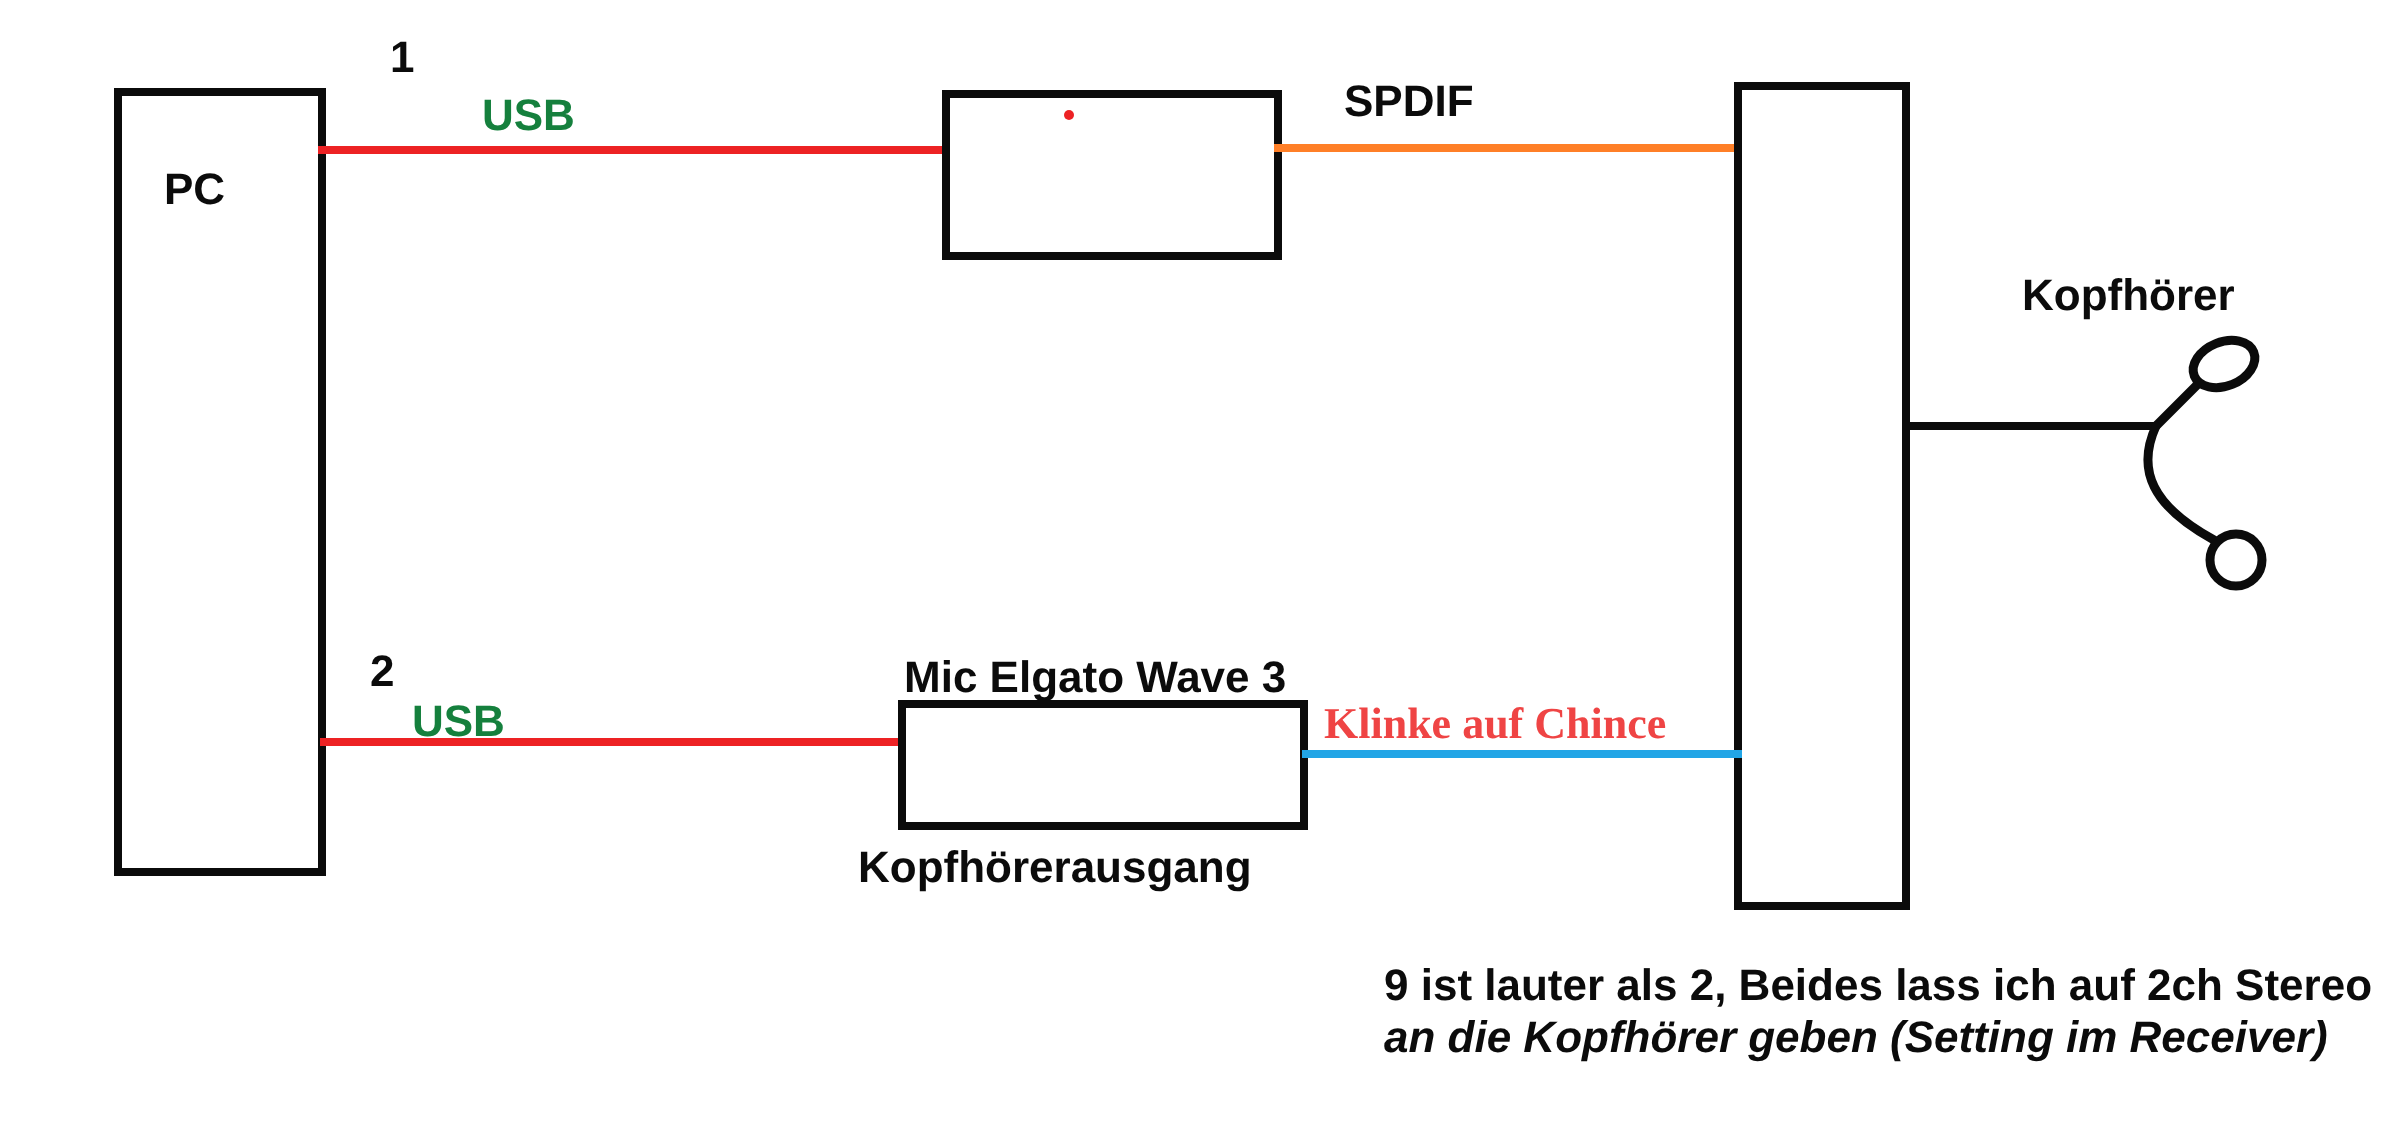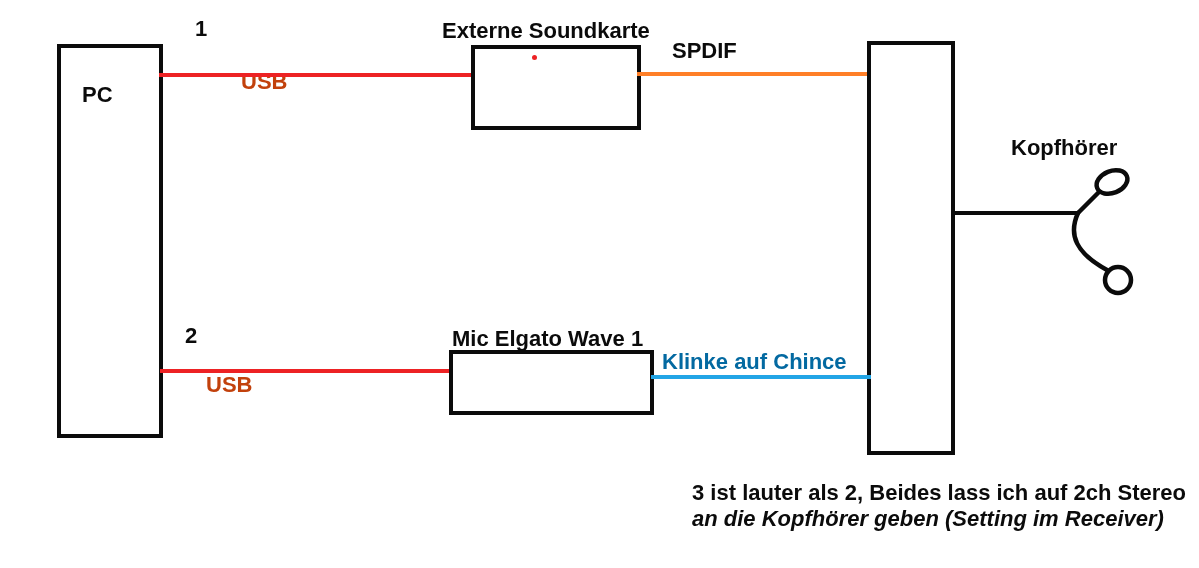--- a/index.html
+++ b/index.html
@@ -31,42 +31,41 @@
     white-space: nowrap;
   }
   .wire {
     position: absolute;
     height: 4px;
   }
   .wire-red    { background: #ed2224; }
   .wire-orange { background: #ff7f27; }
   .wire-blue   { background: #22a5e6; }
   .wire-black  { background: #0b0b0b; }
-  .txt-red  { color: #c2410c; margin-top: 24px; }
-  .txt-blue { color: #0369a1; }
+  .txt-red  { color: #15803d; }
+  .txt-blue { color: #ef4444; font-family: Liberation Serif, serif; }
   .red-dot {
     position: absolute;
     width: 5px; height: 5px;
     background: #ed2224;
     border-radius: 50%;
   }
 </style>
 </head>
 <body>
 
 <div id="canvas">
 
   <div class="box" style="left:57px; top:44px; width:106px; height:394px;"></div>
   <div class="lbl" style="left:82px; top:67px;margin-top:16px;">PC</div>
 
   <div class="lbl" style="left:195px; top:17px;">1</div>
   <div class="lbl txt-red" style="left:241px; top:46px;">USB</div>
   <div class="wire wire-red" style="left:159px; top:73px; width:314px;"></div>
 
-  <div class="lbl" style="left:442px; top:19px;">Externe Soundkarte</div>
   <div class="box" style="left:471px; top:45px; width:170px; height:85px;"></div>
   <div class="red-dot" style="left:532px; top:55px;"></div>
 
   <div class="lbl" style="left:672px; top:39px;">SPDIF</div>
   <div class="wire wire-orange" style="left:637px; top:72px; width:233px;"></div>
 
   <div class="box" style="left:867px; top:41px; width:88px; height:414px;"></div>
 
   <div class="lbl" style="left:1011px; top:136px;">Kopfhörer</div>
   <div class="wire wire-black" style="left:951px; top:211px; width:128px;"></div>
@@ -78,22 +77,23 @@
 
     <path d="M 33 55 C 23 77, 31 95, 62 112" fill="none" stroke="#0b0b0b" stroke-width="4.5" stroke-linecap="round"></path>
 
     <circle cx="73" cy="122" r="13" fill="#ffffff" stroke="#0b0b0b" stroke-width="4.5"></circle>
   </svg>
 
   <div class="lbl" style="left:185px; top:324px;">2</div>
   <div class="lbl txt-red" style="left:206px; top:349px;">USB</div>
   <div class="wire wire-red" style="left:160px; top:369px; width:291px;"></div>
 
-  <div class="lbl" style="left:452px; top:327px;">Mic Elgato Wave 1</div>
+  <div class="lbl" style="left:452px; top:327px;">Mic Elgato Wave 3</div>
   <div class="box" style="left:449px; top:350px; width:205px; height:65px;"></div>
+  <div class="lbl" style="left:429px; top:422px;">Kopfhörerausgang</div>
 
   <div class="lbl txt-blue" style="left:662px; top:350px;">Klinke auf Chince</div>
   <div class="wire wire-blue" style="left:651px; top:375px; width:220px;"></div>
 
-  <div class="lbl" style="left:692px; top:481px;">3 ist lauter als 2, Beides lass ich auf 2ch Stereo</div>
+  <div class="lbl" style="left:692px; top:481px;">9 ist lauter als 2, Beides lass ich auf 2ch Stereo</div>
   <div class="lbl" style="left:692px; top:507px;font-style:italic;">an die Kopfhörer geben (Setting im Receiver)</div>
 
 </div>
 
 </body></html>

